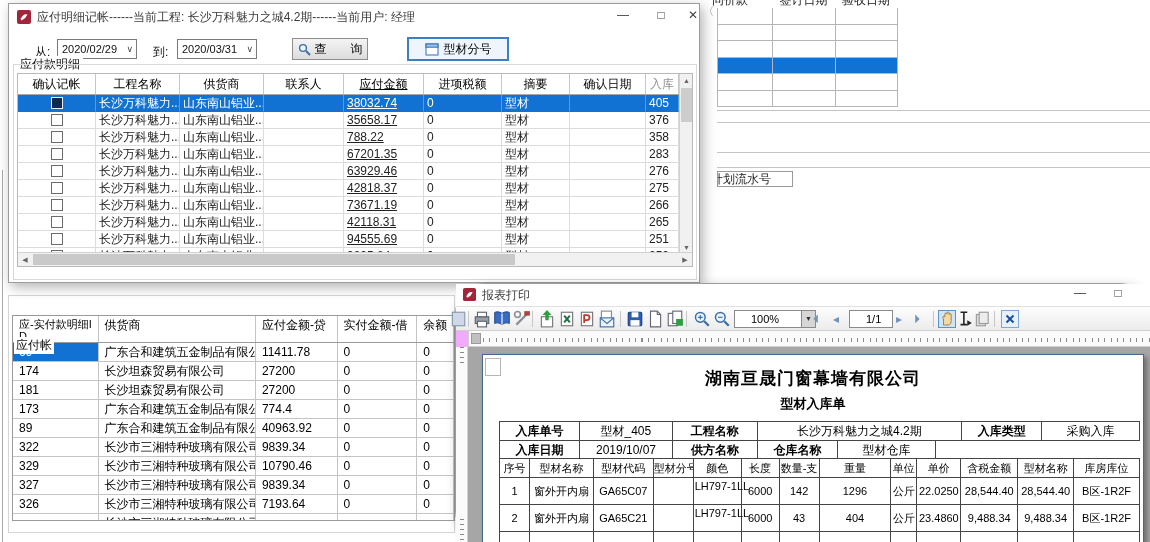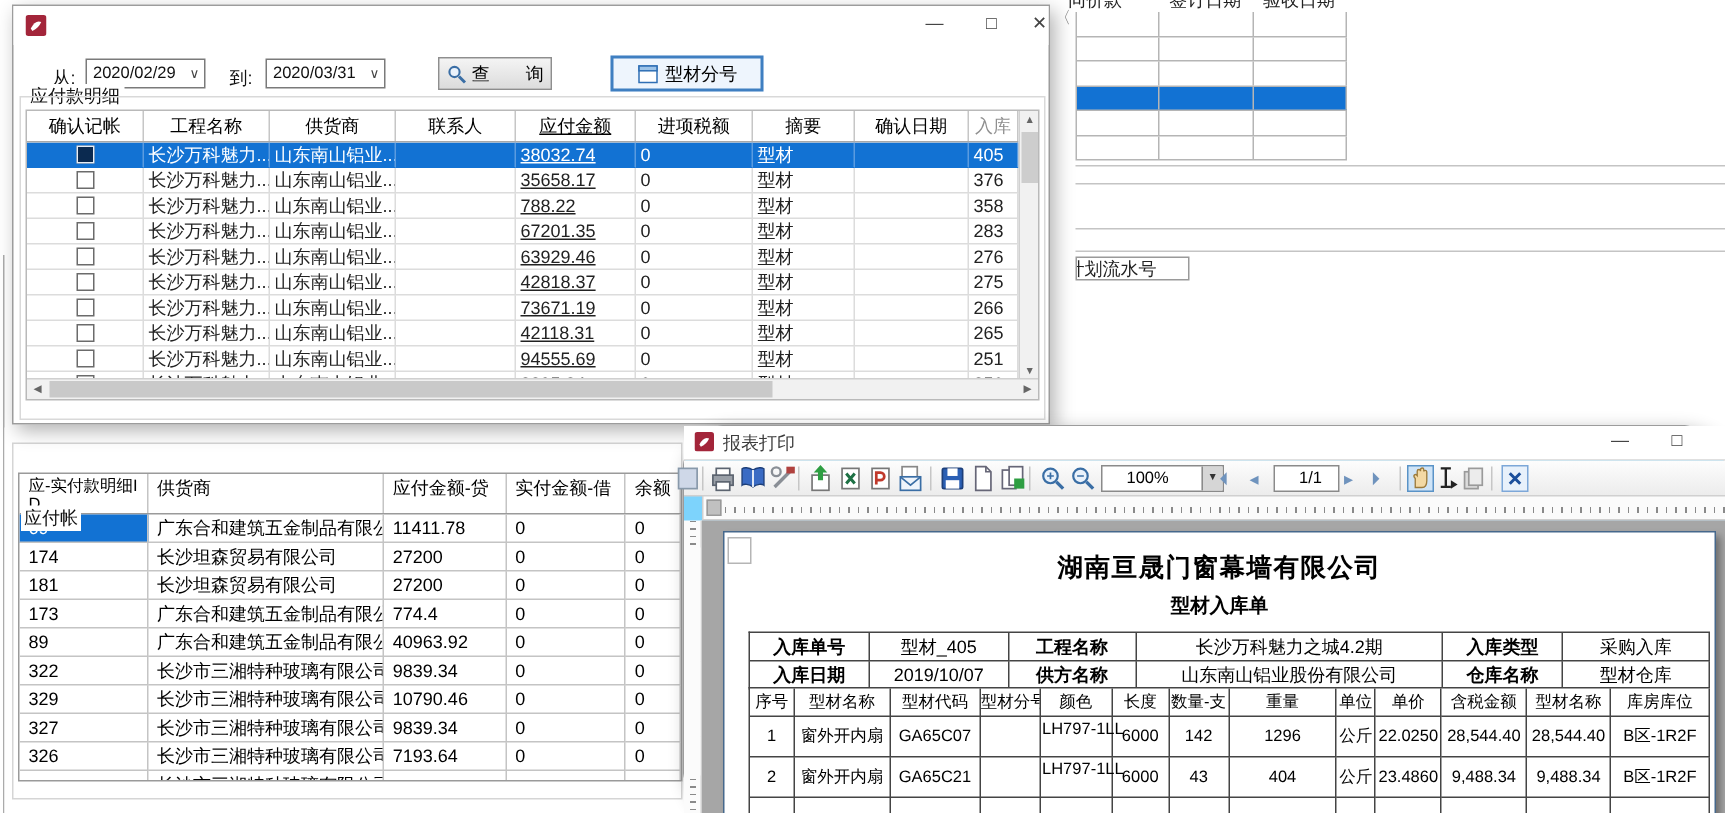--- a/index.html
+++ b/index.html
@@ -80,21 +80,21 @@
   #p2grid { position:absolute; left:9px; top:30px; width:443px; height:206px; border:1px solid #9a9a9a; background:#fff; overflow:hidden; }
   .p2hdr { display:flex; height:27px; border-bottom:1px solid #9a9a9a; }
   .p2hdr .hc { font-size:12px; padding:1px 0 0 6px; border-right:1px solid #c4c4c4; overflow:hidden; }
   .p2hdr .hc.k0 { font-size:11px; line-height:12px; word-break:break-all; padding-top:2px; }
   .p2row { display:flex; height:19px; }
   .p2row .pc { font-size:12px; line-height:18px; padding-left:6px; border-right:1px solid #c4c4c4; border-bottom:1px solid #c4c4c4; overflow:hidden; white-space:nowrap; }
   .k0{width:86px;} .k1{width:158px;} .k2{width:82px;} .k3{width:80px;} .k4{width:37px;}
   .p2row:first-child .pc.k0 { background:#1272d3; color:#fff; }
 
   
-  #win3 { left:455px; top:283px; width:695px; height:259px; border-right:none; border-bottom:none; background:#7dd3fc;border-radius:31px; }
+  #win3 { left:455px; top:283px; width:695px; height:259px; border-right:none; border-bottom:none; background:#f0abfc;border-radius:31px; }
   #win3 .tbar { height:22px; }
   #win3 .tico { left:7px; top:4px; width:13px; height:13px; }
   #win3 .ttl { left:26px; height:22px; line-height:22px; }
   #win3 .wbtn { height:20px; line-height:19px; }
   #win3 .wbtn.mn{ left:608px; } #win3 .wbtn.mx{ left:646px; } #win3 .wbtn.cl{ left:684px; }
   #toolbar { position:absolute; left:0; top:22px; width:695px; height:25px; background:linear-gradient(#fdfdfd,#ececec); border-top:1px solid #e0e0e0; border-bottom:1px solid #cfcfcf; }
   .tbi { position:absolute; top:3px; width:18px; height:18px; }
   .tsep { position:absolute; top:4px; width:1px; height:16px; background:#c6c6c6; }
   #tb-zoom { position:absolute; left:278px; top:3px; width:82px; height:18px; border:1px solid #8a8a8a; background:#fff; font-size:11px; line-height:16px; padding-left:16px; }
   #tb-zoom .da { position:absolute; right:0; top:0; width:14px; height:16px; background:#d6d6d6; border-left:1px solid #8a8a8a; font-size:7px; text-align:center; line-height:16px; color:#333; }
@@ -274,20 +274,21 @@
         </div>
     </div>
   </div>
 
   <div id="win1" class="win">
     <div class="tbar">
       <svg class="tico" viewBox="0 0 14 14">
           <rect width="14" height="14" rx="2" fill="#a3253a"></rect>
           <path d="M3.5 9 Q6.5 3 10.5 4.6 Q8.8 8.6 4.6 10.6 Z" fill="#fff"></path>
         </svg>
+      <span class="ttl">应付明细记帐------当前工程: 长沙万科魅力之城4.2期------当前用户: 经理</span>
       <span class="wbtn mn">—</span>
       <span class="wbtn mx">□</span>
       <span class="wbtn cl">✕</span>
     </div>
     <span class="w1lbl" id="w1from">从:</span>
     <div class="combo" id="w1c1">
       <span>2020/02/29</span>
       <span class="arr">∨</span>
     </div>
     <span class="w1lbl" id="w1to">到:</span>
@@ -597,21 +598,20 @@
     <span class="ic i1">型材_405</span>
     <span class="ic lab i2">工程名称</span>
     <span class="ic i3">长沙万科魅力之城4.2期</span>
     <span class="ic lab i4">入库类型</span>
     <span class="ic i5">采购入库</span>
   </div>
             <div class="irow">
     <span class="ic lab i0">入库日期</span>
     <span class="ic i1">2019/10/07</span>
     <span class="ic lab i2">供方名称</span>
-    <span class="ic i3">山东南山铝业股份有限公司</span>
     <span class="ic lab i4">仓库名称</span>
     <span class="ic i5">型材仓库</span>
   </div>
           </div>
         <div id="rtable">
           <div class="rhdr">
             <span class="rc r0">序号</span>
             <span class="rc r1">型材名称</span>
             <span class="rc r2">型材代码</span>
             <span class="rc r3">型材分号</span>

